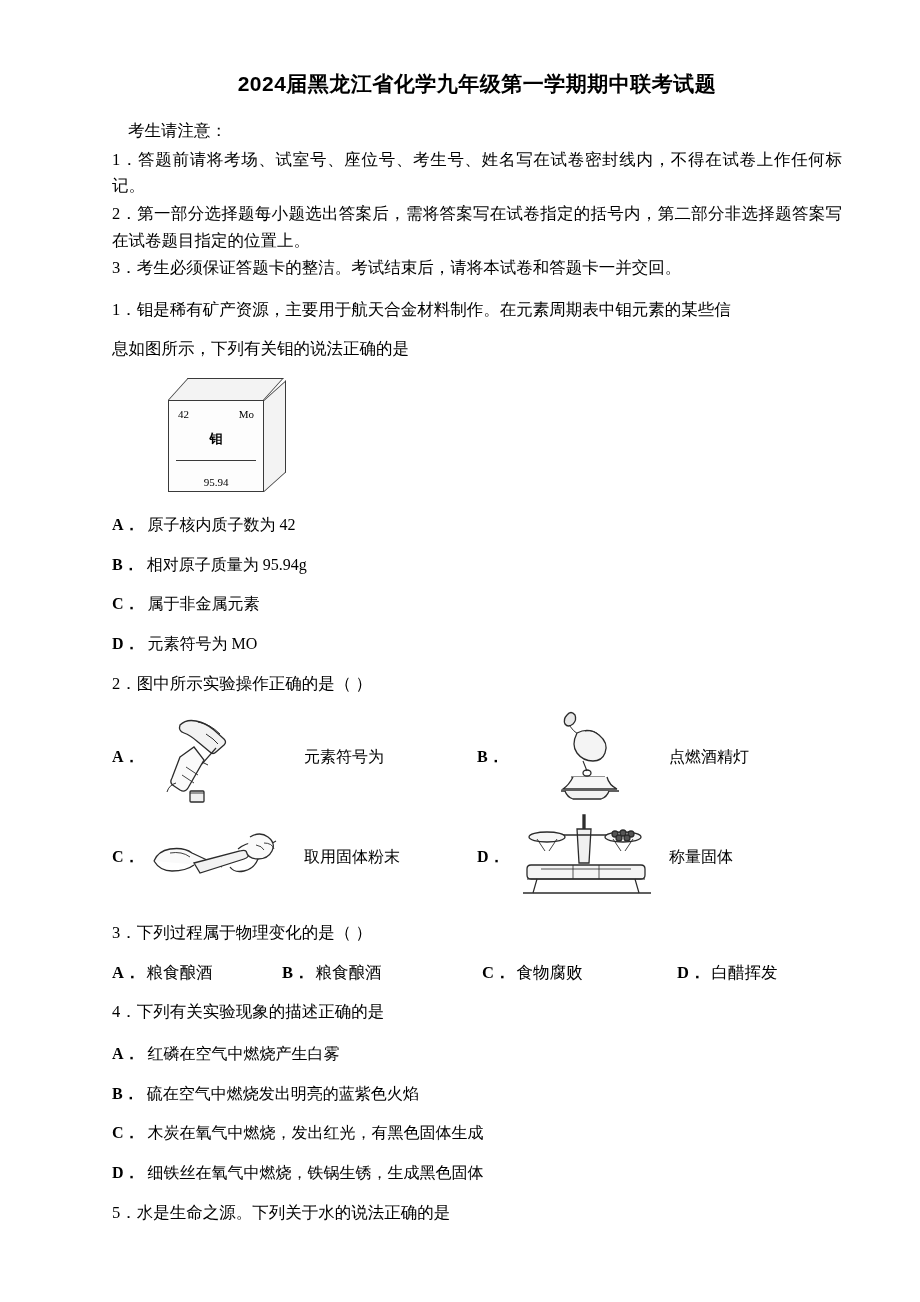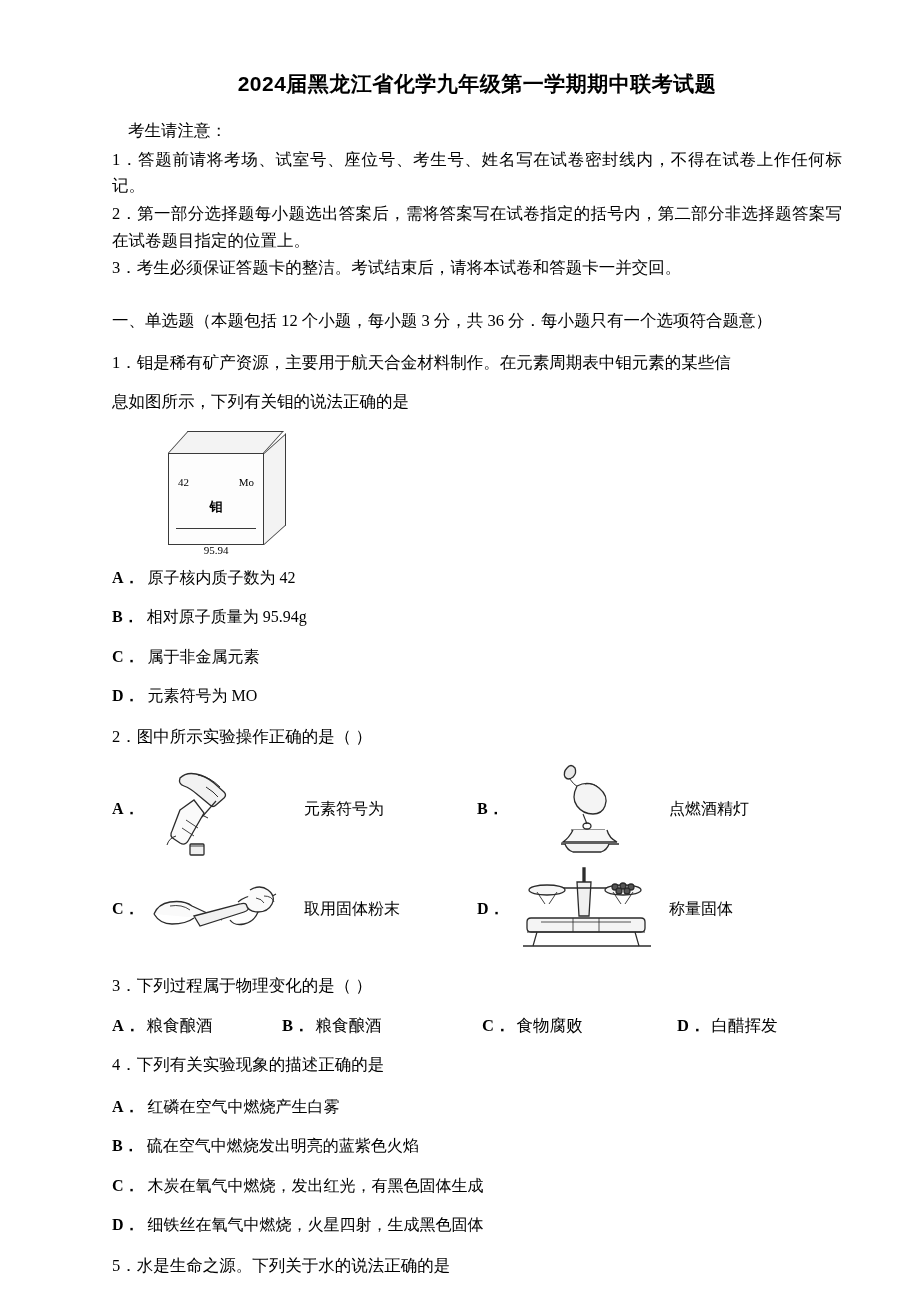--- a/index.html
+++ b/index.html
@@ -125,21 +125,21 @@
     border-bottom: 1.6px solid #3a3a3a;
     box-sizing: border-box;
     transform: skewY(-42deg);
     transform-origin: top left;
     background: #f3f3f3;
     margin-top: 22px;
   }
   .cube-inner {
     position: absolute;
     left: 8px;
-    top: 37px;
+    top: 22px;
     width: 96px;
     height: 92px;
     box-sizing: border-box;
     display: flex;
     flex-direction: column;
     align-items: center;
     justify-content: flex-start;
     padding-top: 8px;
     font-family: "Liberation Serif", serif;
   }
@@ -202,21 +202,20 @@
 
 <div class="page">
 
   <h1 class="doc-title">2024届黑龙江省化学九年级第一学期期中联考试题</h1>
 
   <p class="notice-head">考生请注意：</p>
   <p class="notice-item">1．答题前请将考场、试室号、座位号、考生号、姓名写在试卷密封线内，不得在试卷上作任何标记。</p>
   <p class="notice-item">2．第一部分选择题每小题选出答案后，需将答案写在试卷指定的括号内，第二部分非选择题答案写在试卷题目指定的位置上。</p>
   <p class="notice-item">3．考生必须保证答题卡的整洁。考试结束后，请将本试卷和答题卡一并交回。</p>
 
-  <p class="section-head">一、单选题（本题包括 12 个小题，每小题 3 分，共 36 分．每小题只有一个选项符合题意）</p>
 
   <div>
     <p class="q-stem">1．钼是稀有矿产资源，主要用于航天合金材料制作。在元素周期表中钼元素的某些信</p>
     <p class="q-stem tight">息如图所示，下列有关钼的说法正确的是</p>
 
     <div class="fig-block">
       <div class="cube-wrap">
         <div class="cube-top"></div>
         <div class="cube-side"></div>
         <div class="cube-face"></div>
@@ -374,21 +373,21 @@
     <p class="opt">
       <span class="lbl">A．</span><span>红磷在空气中燃烧产生白雾</span>
     </p>
     <p class="opt">
       <span class="lbl">B．</span><span>硫在空气中燃烧发出明亮的蓝紫色火焰</span>
     </p>
     <p class="opt">
       <span class="lbl">C．</span><span>木炭在氧气中燃烧，发出红光，有黑色固体生成</span>
     </p>
     <p class="opt">
-      <span class="lbl">D．</span><span>细铁丝在氧气中燃烧，火星四射，生成黑色固体</span>
+      <span class="lbl">D．</span><span>细铁丝在氧气中燃烧，铁锅生锈，生成黑色固体</span>
     </p>
   </div>
 
   <div>
     <p class="q-stem">5．水是生命之源。下列关于水的说法正确的是</p>
   </div>
 
 </div>
 
 </body></html>

